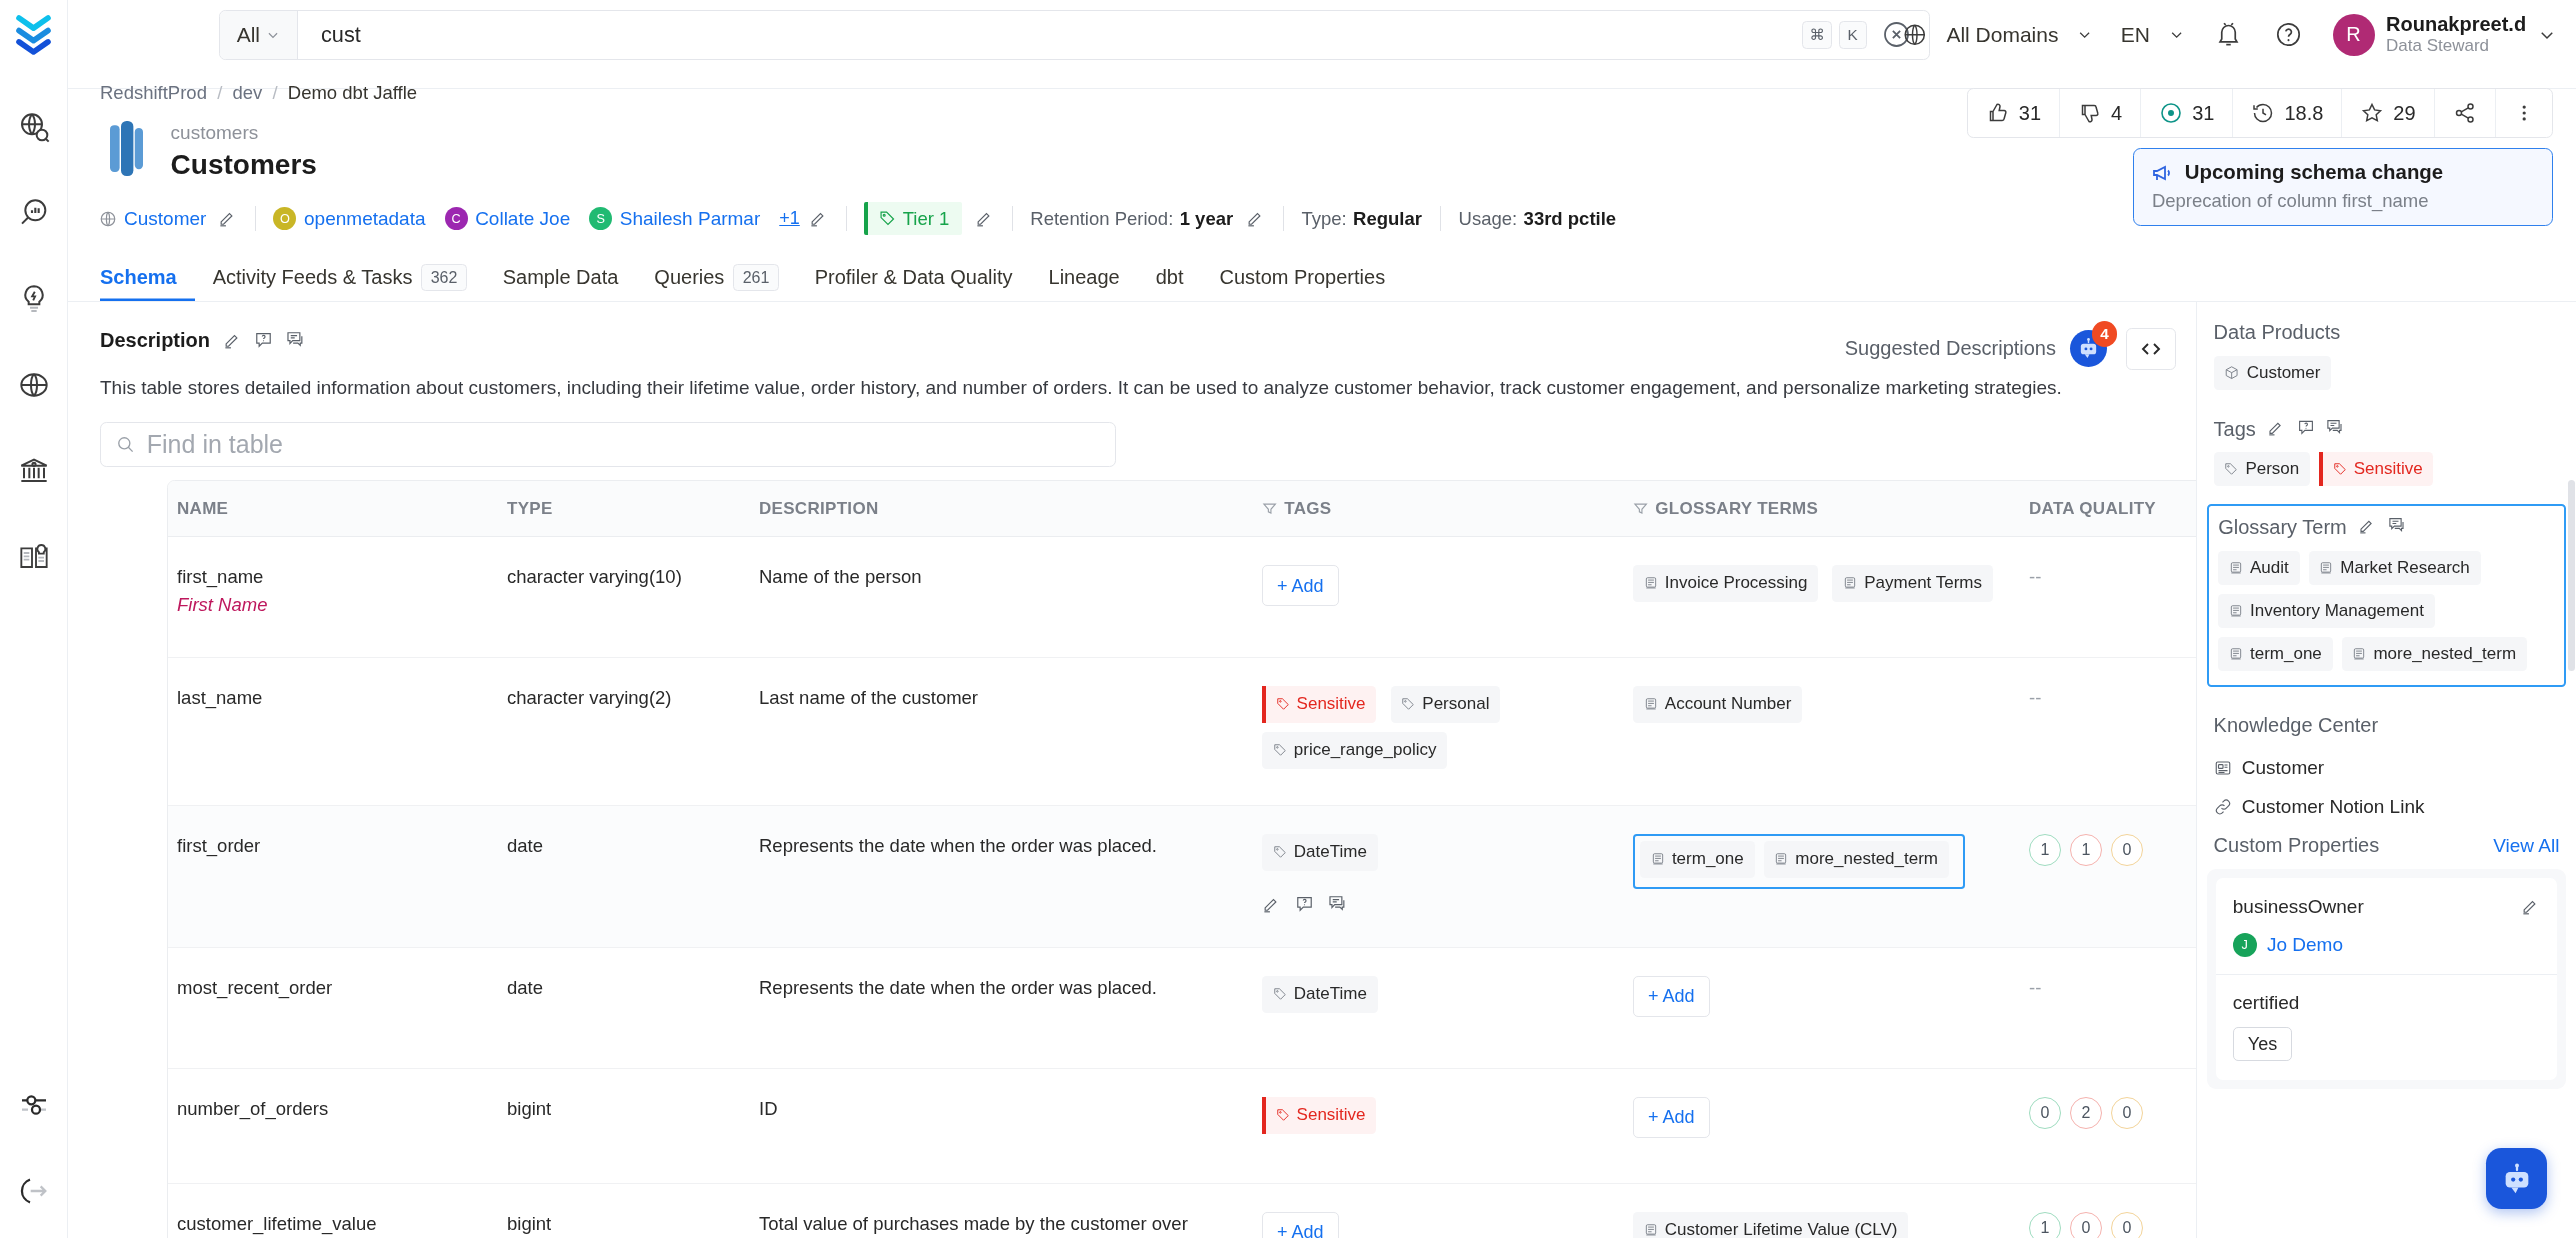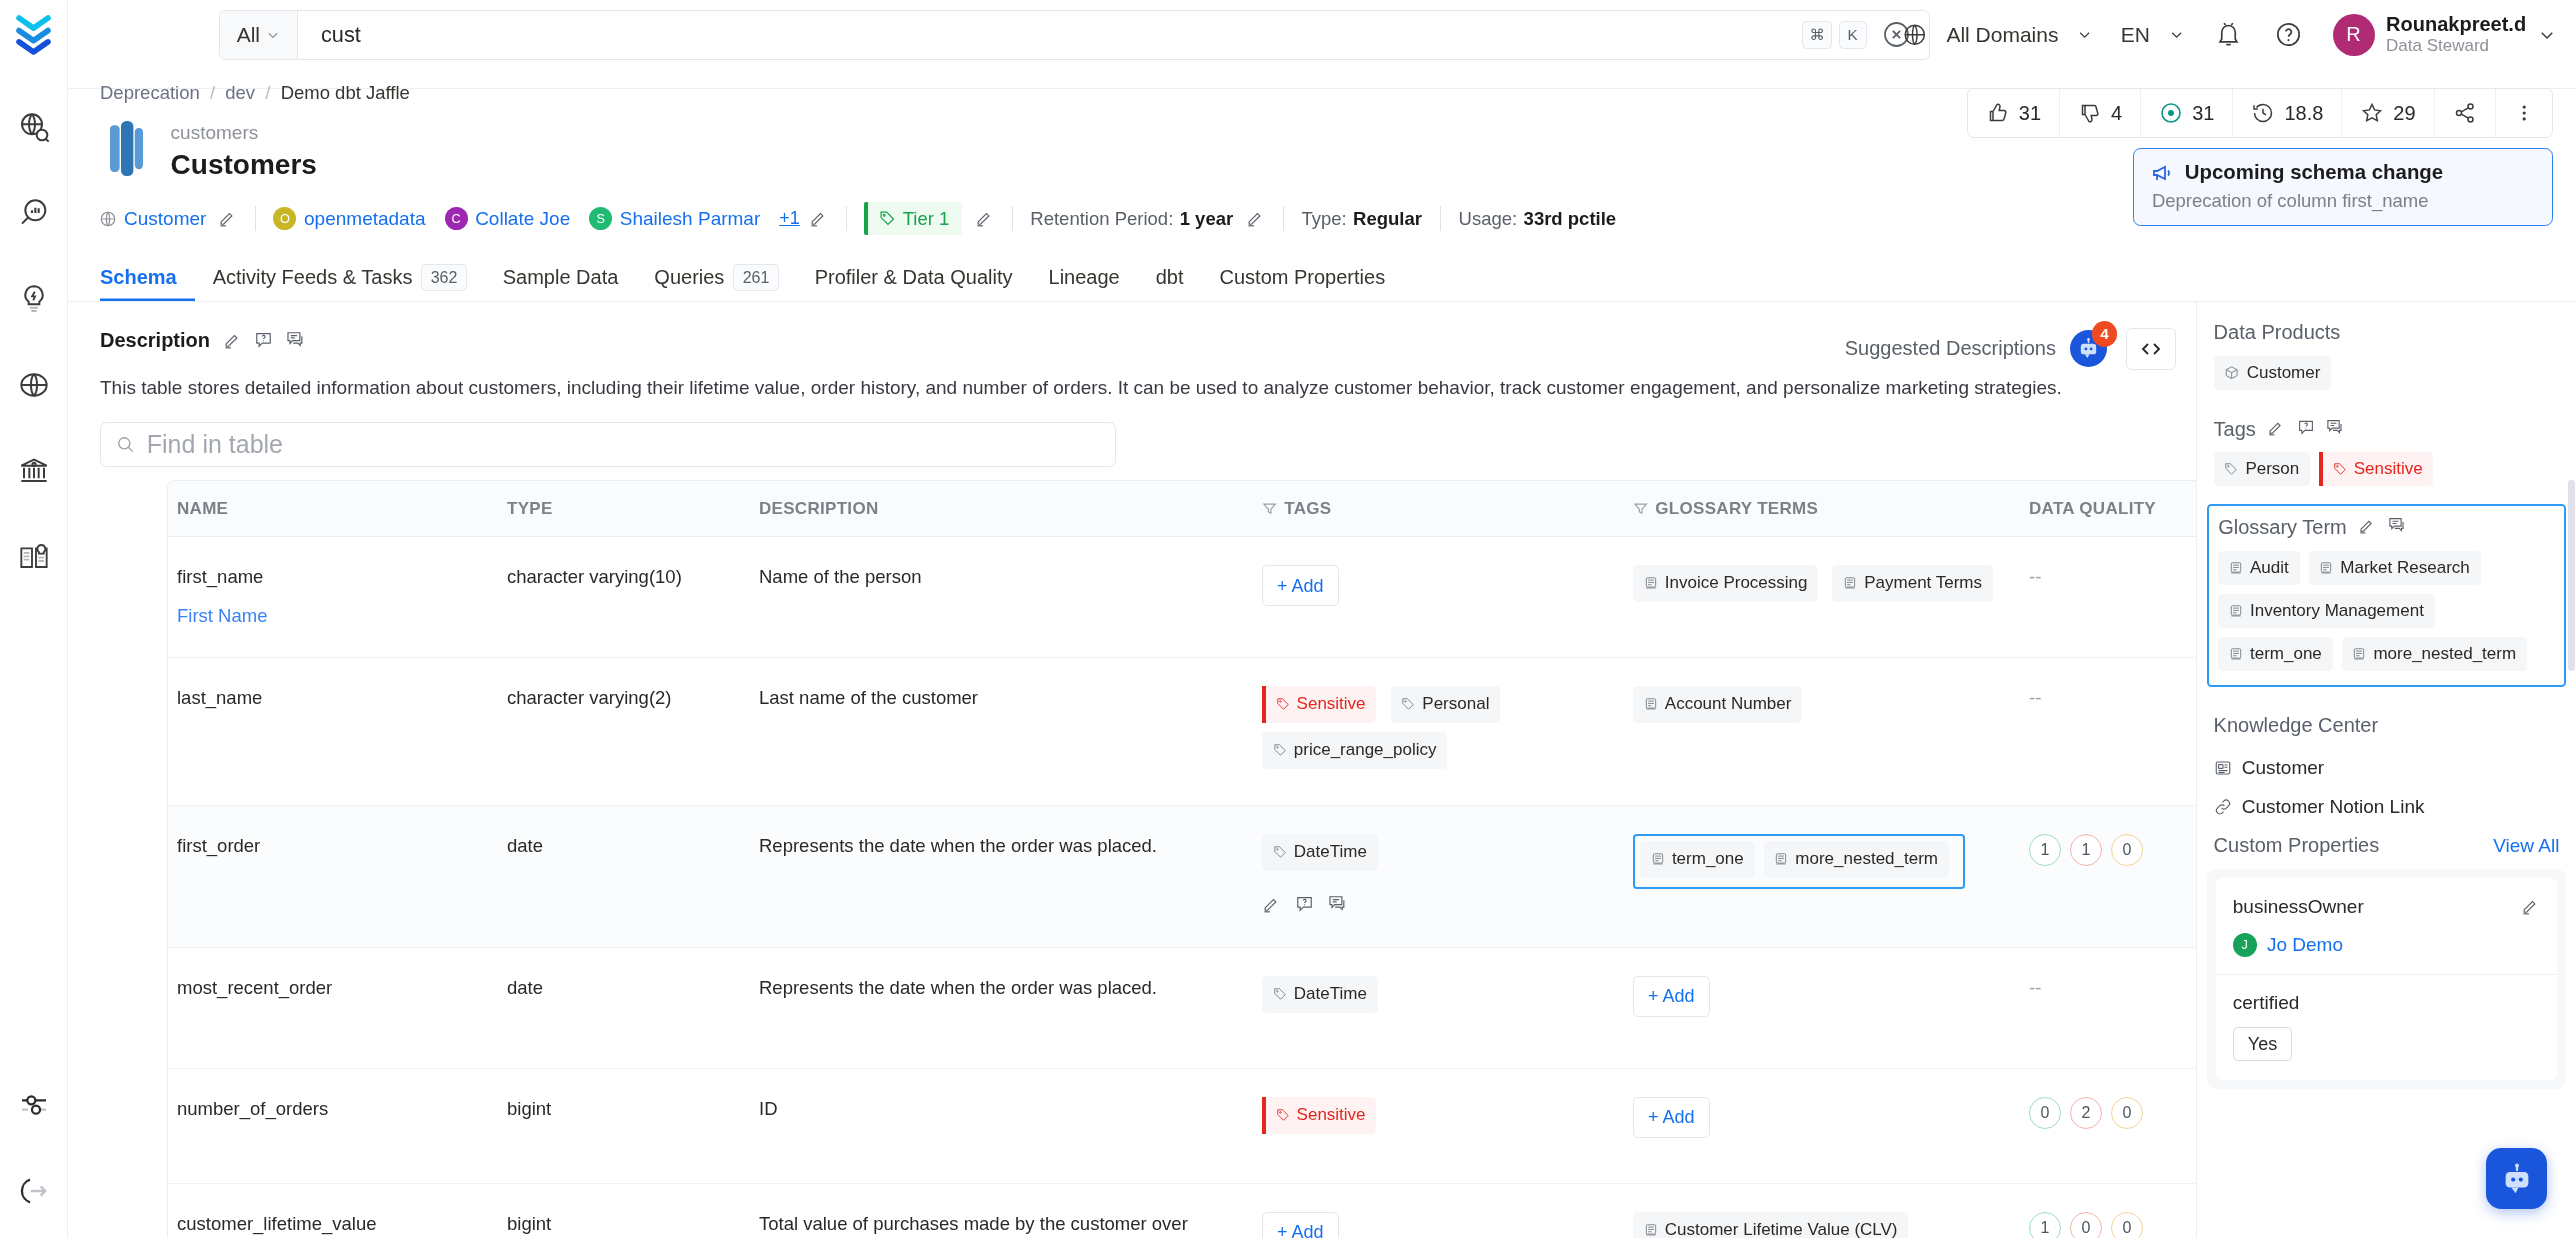--- a/index.html
+++ b/index.html
@@ -227,21 +227,21 @@
   .c-tags { width: 371px; }
   .c-terms { width: 396px; }
   .c-dq   { width: 172px; }
   .trow {
     display: flex; border-bottom: 0.6px solid #f0f1f3;
     padding: 28px 0 27px 0; align-items: flex-start;
   }
   .trow.sel { background: #fbfcfd; }
   .cell { font-size: 18.5px; color: #292929; line-height: 1.35; }
   .colname { color: #292929; }
-  .coldisp { color: #3b82f6; margin-top: 14px; }
+  .coldisp { color: #be185d; margin-top: 3px; font-style: italic; }
   .chip {
     display: inline-flex; align-items: center; gap: 7px;
     background: #f5f6f8; border-radius: 4.5px; padding: 7px 10.8px;
     font-size: 17px; color: #292929; margin: 0 9px 9px 0; cursor: pointer;
     white-space: nowrap;
   }
   .chip.sensitive {
     background: #fef2f2; color: #e3271f; border-left: 4.5px solid #e3271f;
     border-radius: 0 4.5px 4.5px 0; padding-left: 9.6px;
   }
@@ -455,21 +455,21 @@
           <div class="user-role">Data Steward</div>
         </div>
         <svg width="18" height="18" viewBox="0 0 24 24" fill="none" stroke="#3c3c3c" stroke-width="2">
             <path d="M5 9l7 7 7-7"></path>
           </svg>
       </div>
     </div>
   </div>
 
   <div class="crumbrow">
-    <span class="crumb">Deprecation</span>
+    <span class="crumb">RedshiftProd</span>
     <span class="crumb-sep">/</span>
     <span class="crumb">dev</span>
     <span class="crumb-sep">/</span>
     <span class="crumb last">Demo dbt Jaffle</span>
   </div>
 
   <div class="entity-actions">
     <div class="ea">
       <svg width="24" height="24" viewBox="0 0 24 24" fill="none" stroke="#3c3c3c" stroke-width="1.5">
         <path d="M7 10.5v9H4.5v-9zM7 10.5l4-7a2 2 0 013 2l-.8 4h5a1.7 1.7 0 011.6 2.2l-1.7 6A2 2 0 0116 19.5H7"></path>

